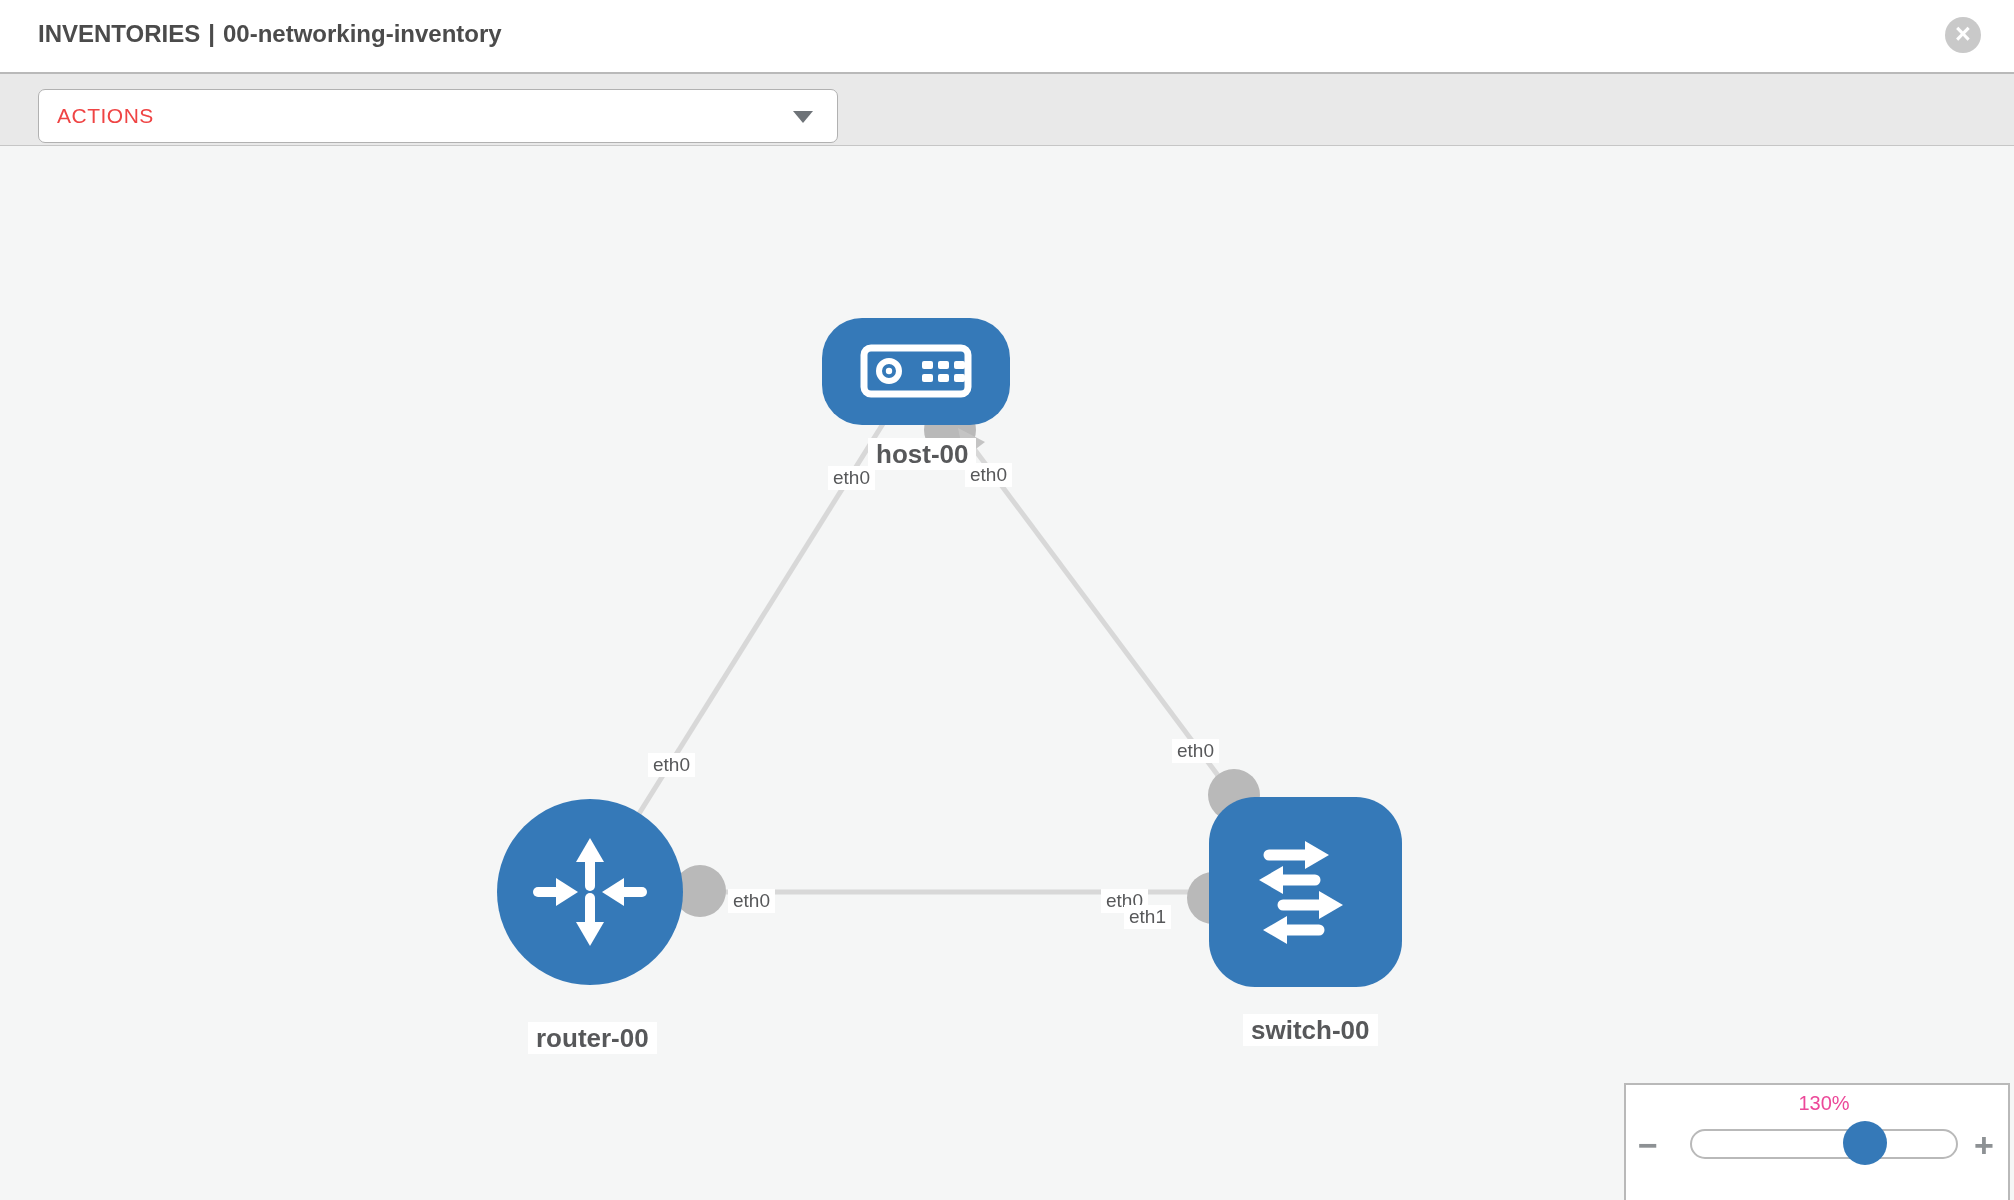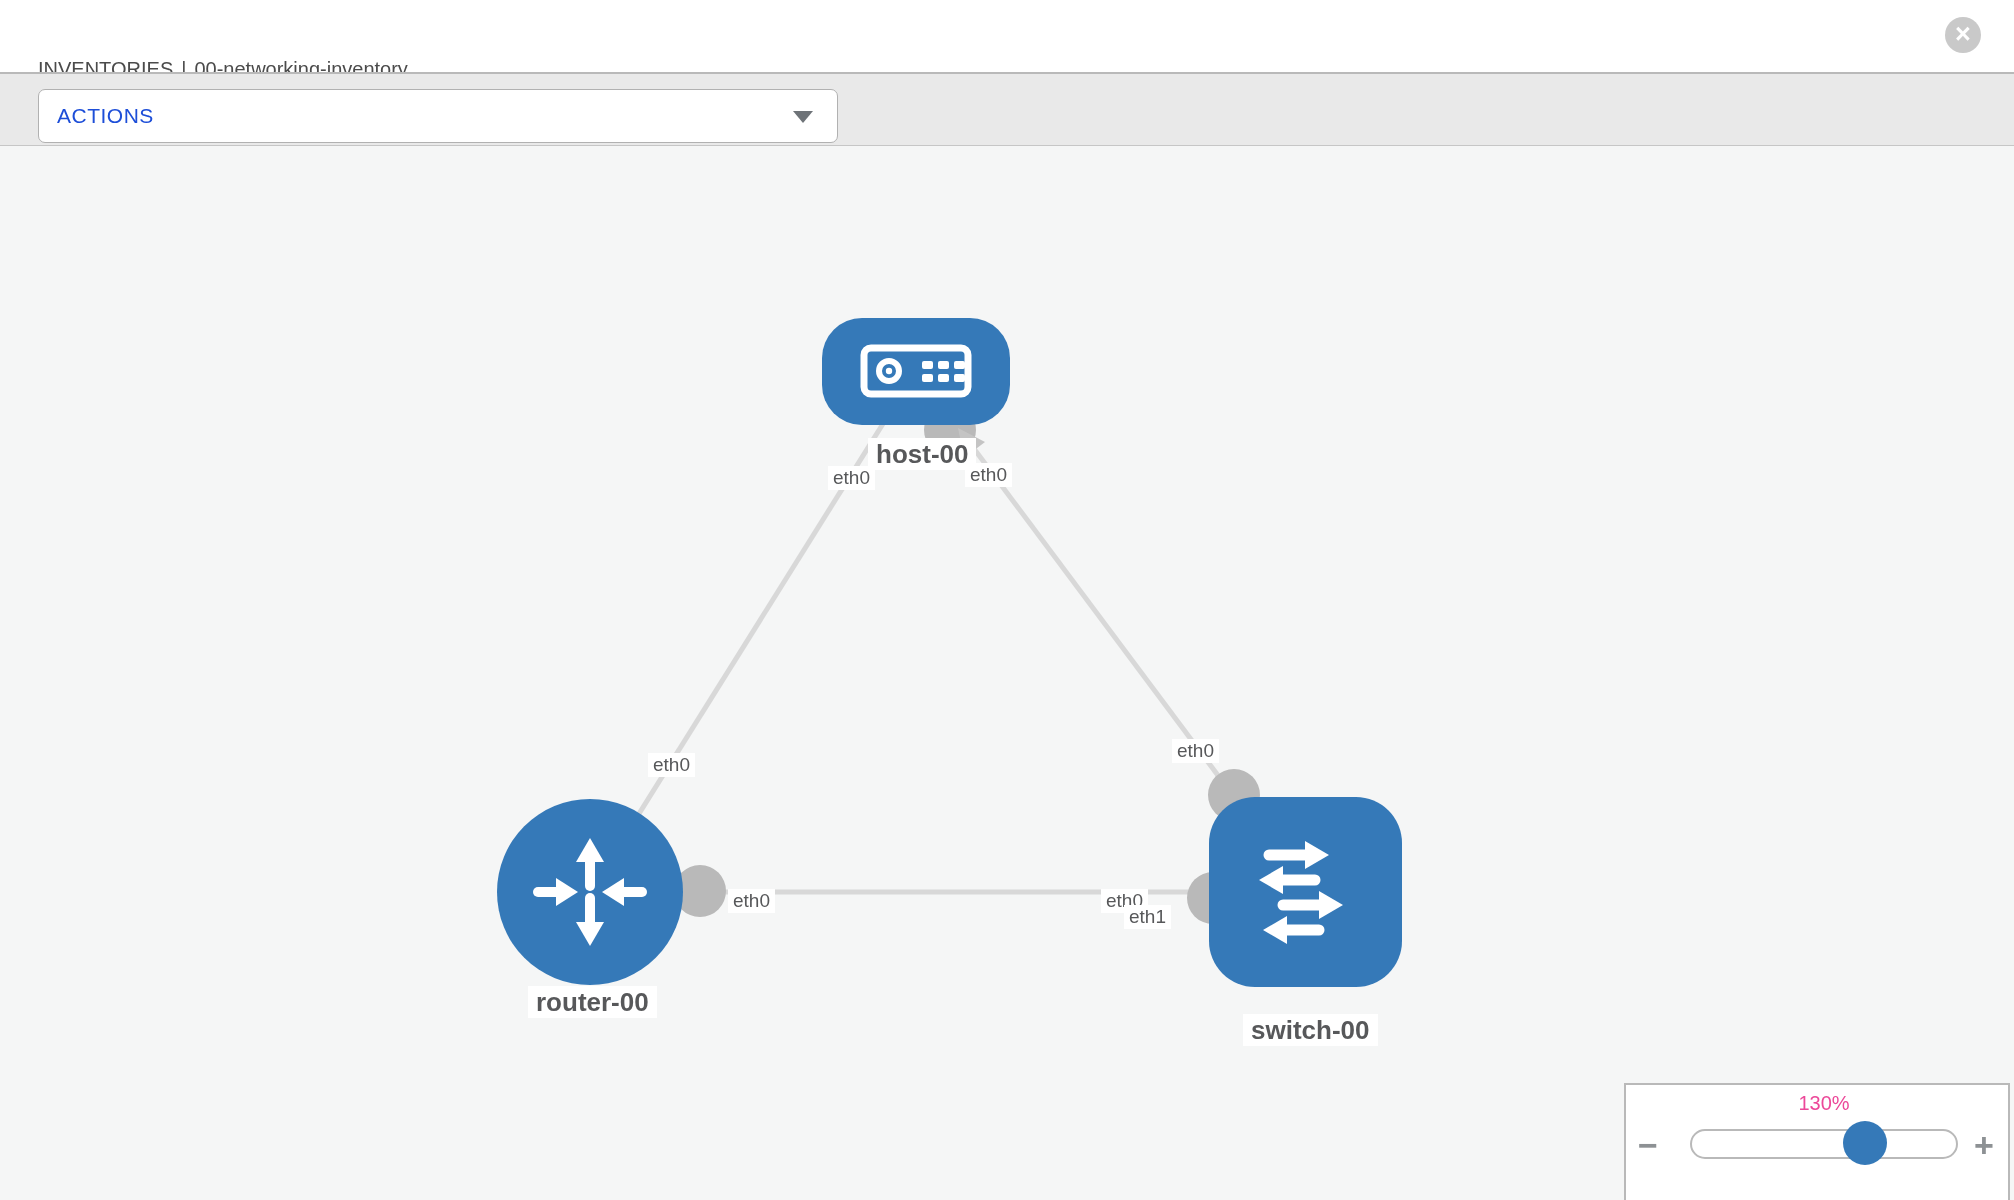--- a/index.html
+++ b/index.html
@@ -2,32 +2,32 @@
 <html><head>
 <meta charset="utf-8">
 <style>
   * { margin:0; padding:0; box-sizing:border-box; }
   html,body { width:2014px; height:1200px; overflow:hidden; background:#fff;
               font-family:"Liberation Sans","DejaVu Sans",sans-serif; }
   .app { position:relative; width:2014px; height:1200px; }
 
   
   .header { position:absolute; left:0; top:0; width:2014px; height:72px; background:#ffffff; }
-  .title { position:absolute; left:38px; top:20px; font-size:20px; font-weight:400; color:#4b4b4b;margin-top:38px; }
+  .title { position:absolute; left:38px; top:20px; font-size:24px; font-weight:700; color:#4b4b4b; }
   .title .sep { padding:0 8px; }
   .close-btn { position:absolute; left:1945px; top:17px; width:36px; height:36px; border-radius:50%;
                background:#c9c9c9; color:#ffffff; font-size:27px; font-weight:700; text-align:center;
                line-height:34px; cursor:pointer; }
 
   
   .toolbar { position:absolute; left:0; top:72px; width:2014px; height:74px; background:#e9e9e9;
              border-top:2px solid #b9b9b9; border-bottom:1px solid #c6c6c6; }
   .dropdown { position:absolute; top:15px; height:54px; background:#ffffff; border:1px solid #b1b1b1;
               border-radius:7px; cursor:pointer; }
-  .dropdown .ph { position:absolute; left:18px; top:0; line-height:52px; font-size:21px; color:#1d4ed8;
+  .dropdown .ph { position:absolute; left:18px; top:0; line-height:52px; font-size:21px; color:#ef4444;
                   letter-spacing:0.5px; }
   .caret { position:absolute; right:24px; top:50%; margin-top:-5px; width:0; height:0;
            border-left:10px solid transparent; border-right:10px solid transparent;
            border-top:12px solid #6e7378; }
   .dd-actions { left:38px; width:800px; }
   .dd-search  { left:1180px; width:798px; }
   .tool-icon { position:absolute; top:94px; width:32px; height:32px; cursor:pointer; }
   .tool-icon svg { width:32px; height:32px; display:block; }
 
   
@@ -154,21 +154,21 @@
     <div class="chip nodelabel" style="left:868px; top:292px;">host-00</div>
     <div class="chip iface" style="left:965px; top:304px;">eth0</div>
 
     <div class="chip iface" style="left:648px; top:594px;">eth0</div>
     <div class="chip iface" style="left:1172px; top:580px;">eth0</div>
 
     <div class="chip iface" style="left:728px; top:730px;">eth0</div>
     <div class="chip iface" style="left:1101px; top:730px;">eth0</div>
     <div class="chip iface" style="left:1124px; top:746px;">eth1</div>
 
-    <div class="chip nodelabel" style="left:528px; top:840px;">router-00</div>
+    <div class="chip nodelabel" style="left:528px; top:876px;">router-00</div>
     <div class="chip nodelabel" style="left:1243px; top:868px;">switch-00</div>
   </div>
 
   <div class="zoom-panel">
     <div class="zoom-level">130%</div>
     <div class="zoom-minus">−</div>
     <div class="zoom-track">
       <div class="zoom-thumb"></div>
     </div>
     <div class="zoom-plus">+</div>

